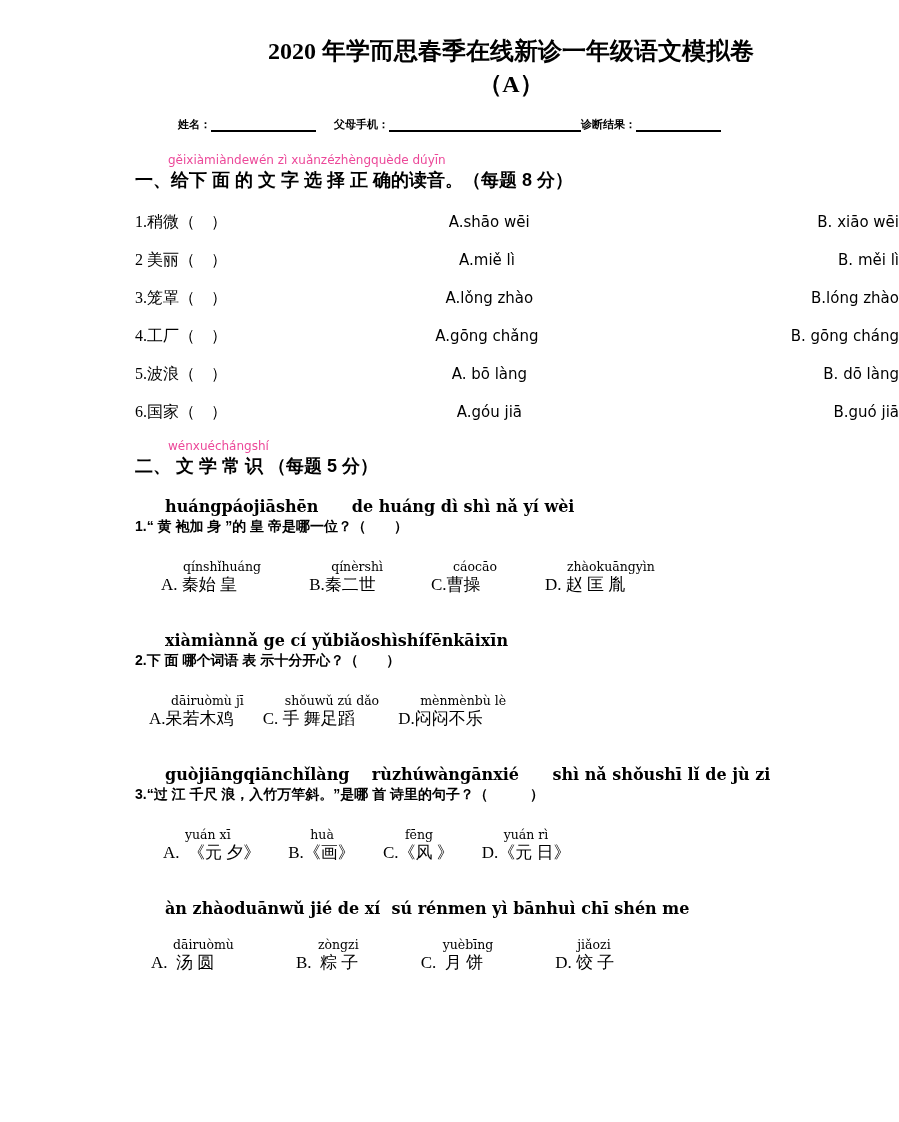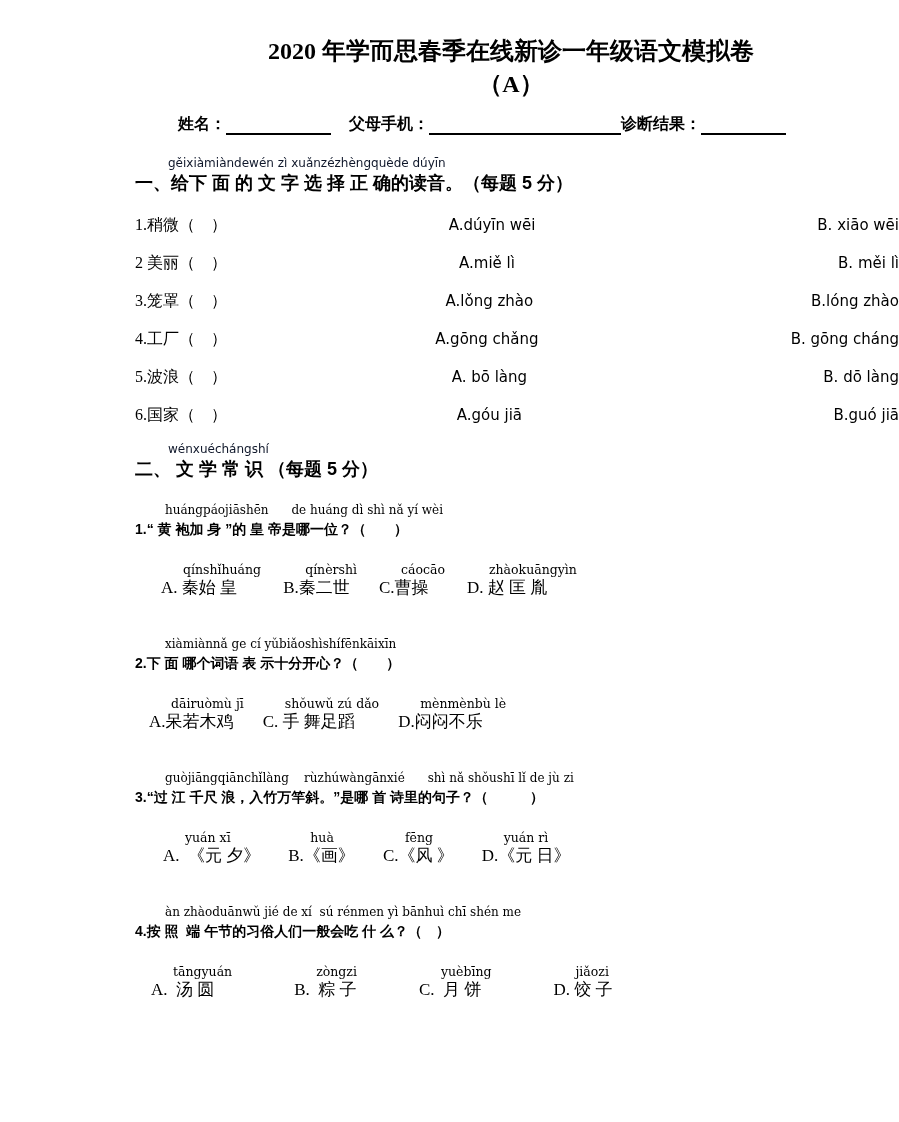--- a/index.html
+++ b/index.html
@@ -20,40 +20,40 @@
     font-weight:bold;
     font-size:24px;
     line-height:34px;
     font-family:"Liberation Serif", serif;
   }
   .title-line2{font-size:24px;line-height:32px;font-weight:bold;}
   
   .info-row{
     margin:14px 0 0 178px;
     font-weight:bold;
-    font-size:16px;
+    font-size:11px;
     font-family:Liberation Serif, serif;
     white-space:nowrap;
   }
   .blank{
     display:inline-block;
     border-bottom:2px solid #000;
     height:16px;
     vertical-align:bottom;
   }
   .blank.name{width:105px;margin-right:18px;}
   .blank.phone{width:192px;}
   .blank.result{width:85px;}
   
   .sec-pinyin{
     margin:22px 0 0 168px;
     font-family:"DejaVu Sans", sans-serif;
     font-size:12px;
     line-height:13px;
-    color:#0f172a;
+    color:#ec4899;
     letter-spacing:0px;
   }
   .sec-head{
     margin:1px 0 0 135px;
     font-weight:bold;
     font-size:18px;
     line-height:24px;
     font-family:"Liberation Sans", sans-serif;
   }
   
@@ -79,24 +79,25 @@
   }
   .s1-b{
     font-family:"DejaVu Sans", sans-serif;
     font-size:15px;
     white-space:nowrap;
   }
   
   .s2-q{margin-left:135px;}
   .q-pinyin{
     font-family:"DejaVu Serif", serif;
-    font-size:12px;
+    font-size:16px;
     line-height:14px;
     margin-left:30px;
     white-space:pre;
+    font-weight:bold;
   }
   .q-text{
     font-weight:bold;
     font-size:14px;
     line-height:24px;
     font-family:"Liberation Sans", sans-serif;
     white-space:pre;
   }
   .opts{
     display:flex;
@@ -110,21 +111,21 @@
     line-height:14px;
     padding-left:22px;
     white-space:pre;
   }
   .opt .o-label{
     font-size:17px;
     line-height:22px;
     font-family:Liberation Serif, serif;
     white-space:pre;
   }
-  .opts-r1{padding-left:26px;gap:22px;}
+  .opts-r1{padding-left:26px;gap:48px;}
   .opts-r2{padding-left:14px;gap:19px;}
   .opts-r3{padding-left:28px;gap:28px;}
   .opts-r4{padding-left:16px;gap:62px;}
   .mt-q1{margin-top:22px;}
   .mt-q{margin-top:38px;}
 </style>
 </head>
 <body>
 
 <div class="page">
@@ -132,26 +133,26 @@
   <div class="title-block">
     <div>2020 年学而思春季在线新诊一年级语文模拟卷</div>
     <div class="title-line2">（A）</div>
   </div>
 
   <div class="info-row">
     <span>姓名：</span><span class="blank name"></span><span>父母手机：</span><span class="blank phone"></span><span>诊断结果：</span><span class="blank result"></span>
   </div>
 
   <div class="sec-pinyin">gěixiàmiàndewén zì xuǎnzézhèngquède dúyīn</div>
-  <div class="sec-head">一、给下 面 的 文 字 选 择  正  确的读音。（每题 5 分）</div>
+  <div class="sec-head">一、给下 面 的 文 字 选 择  正  确的读音。（每题 8 分）</div>
 
   <div class="s1-list">
     <div class="s1-row">
       <span class="s1-word">1.稍微（　）</span>
-      <span class="s1-a">A.dúyīn wēi</span>
+      <span class="s1-a">A.shāo wēi</span>
       <span class="s1-b">B.  xiāo wēi</span>
     </div>
     <div class="s1-row">
       <span class="s1-word">2 美丽（　）</span>
       <span class="s1-a">A.miě  lì</span>
       <span class="s1-b">B. měi   lì</span>
     </div>
     <div class="s1-row">
       <span class="s1-word">3.笼罩（　）</span>
       <span class="s1-a">A.lǒng zhào</span>
@@ -237,24 +238,23 @@
       </div>
       <div class="opt">
         <div class="o-pinyin">yuán rì</div>
         <div class="o-label">D.《元 日》</div>
       </div>
     </div>
   </div>
 
   <div class="s2-q mt-q">
     <div class="q-pinyin">àn zhàoduānwǔ jié de xí  sú rénmen yì bānhuì chī shén me</div>
-    <div class="q-text">4.按 照  端 午节的习俗人们一般会吃 什 么？（　）</div>
     <div class="opts opts-r4">
       <div class="opt">
-        <div class="o-pinyin">tāngyuán</div>
+        <div class="o-pinyin">dāiruòmù</div>
         <div class="o-label">A.  汤 圆</div>
       </div>
       <div class="opt">
         <div class="o-pinyin">zòngzi</div>
         <div class="o-label">B.  粽 子</div>
       </div>
       <div class="opt">
         <div class="o-pinyin">yuèbīng</div>
         <div class="o-label">C.  月 饼</div>
       </div>

